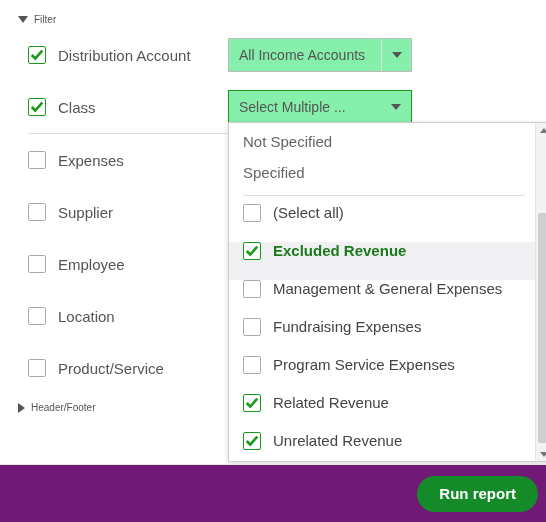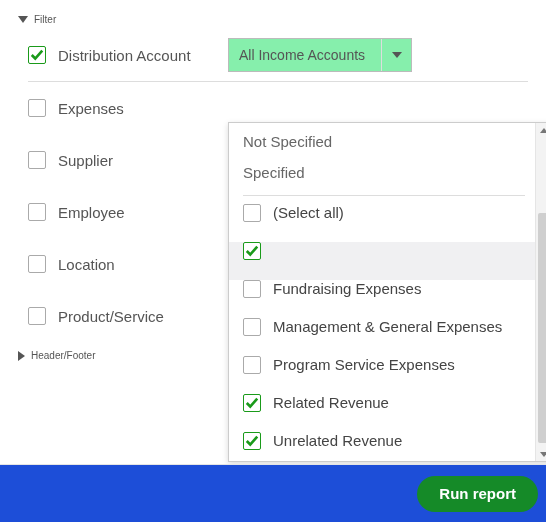--- a/index.html
+++ b/index.html
@@ -197,21 +197,21 @@
   }
   .footer {
     position:absolute;
     left:0; right:0; bottom:0;
     height: 58px;
     border-top: 1px solid #e5e5e5;
     display:flex;
     align-items:center;
     justify-content:flex-end;
     padding-right: 8px;
-    background:#1d4ed8;
+    background:#701a75;
   }
   .run-btn {
     background:#158a28;
     color:#fff;
     border:none;
     border-radius: 20px;
     height: 36px;
     padding: 0 22px;
     font-size: 15px;
     font-weight: 600;
@@ -243,20 +243,36 @@
         <span class="filter-label">Distribution Account</span>
       </div>
       <div class="select">
         <span class="select-text">All Income Accounts</span>
         <span class="select-btn">
             <span class="caret-down"></span>
           </span>
       </div>
     </div>
 
+    <div class="filter-row">
+      <div class="row-left">
+        <span class="checkbox checked">
+          <svg viewBox="0 0 16 16">
+              <path d="M2 8 L6 12 L14 3"></path>
+            </svg>
+        </span>
+        <span class="filter-label">Class</span>
+      </div>
+      <div class="select active">
+        <span class="select-text">Select Multiple ...</span>
+        <span class="select-btn">
+            <span class="caret-down"></span>
+          </span>
+      </div>
+    </div>
 
     <hr class="hr">
 
     <div class="filter-row">
       <div class="row-left">
         <span class="checkbox">
           
         </span>
         <span class="filter-label">Expenses</span>
       </div>
@@ -316,30 +332,31 @@
       <span class="checkbox"></span>
       <span class="dd-label">(Select all)</span>
     </div>
 
     <div class="dd-item highlight">
       <span class="checkbox checked">
           <svg viewBox="0 0 16 16">
             <path d="M2 8 L6 12 L14 3"></path>
           </svg>
         </span>
+      <span class="dd-label">Excluded Revenue</span>
+    </div>
+
+    <div class="dd-item">
+      <span class="checkbox"></span>
+      <span class="dd-label">Management &amp; General Expenses</span>
     </div>
 
     <div class="dd-item">
       <span class="checkbox"></span>
       <span class="dd-label">Fundraising Expenses</span>
-    </div>
-
-    <div class="dd-item">
-      <span class="checkbox"></span>
-      <span class="dd-label">Management &amp; General Expenses</span>
     </div>
 
     <div class="dd-item">
       <span class="checkbox"></span>
       <span class="dd-label">Program Service Expenses</span>
     </div>
 
     <div class="dd-item">
       <span class="checkbox checked">
           <svg viewBox="0 0 16 16">

